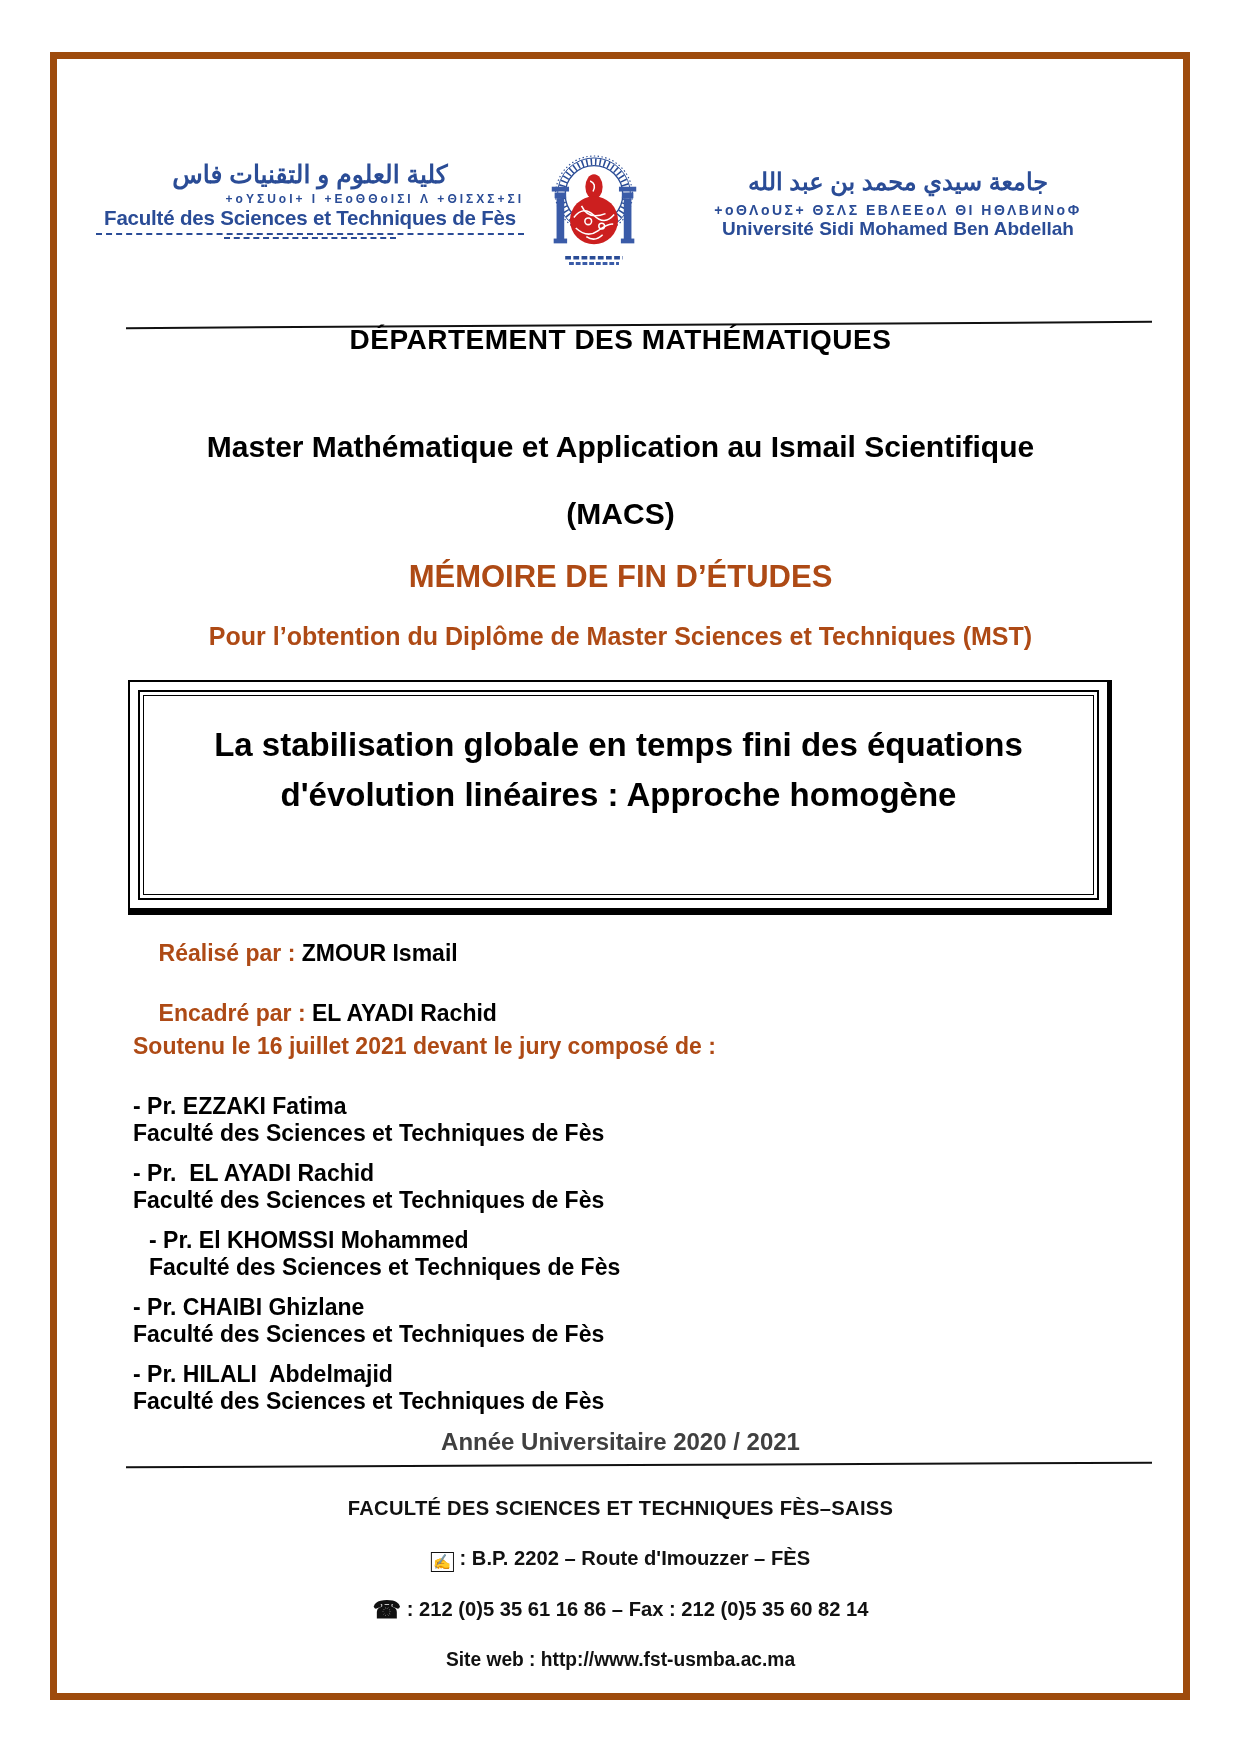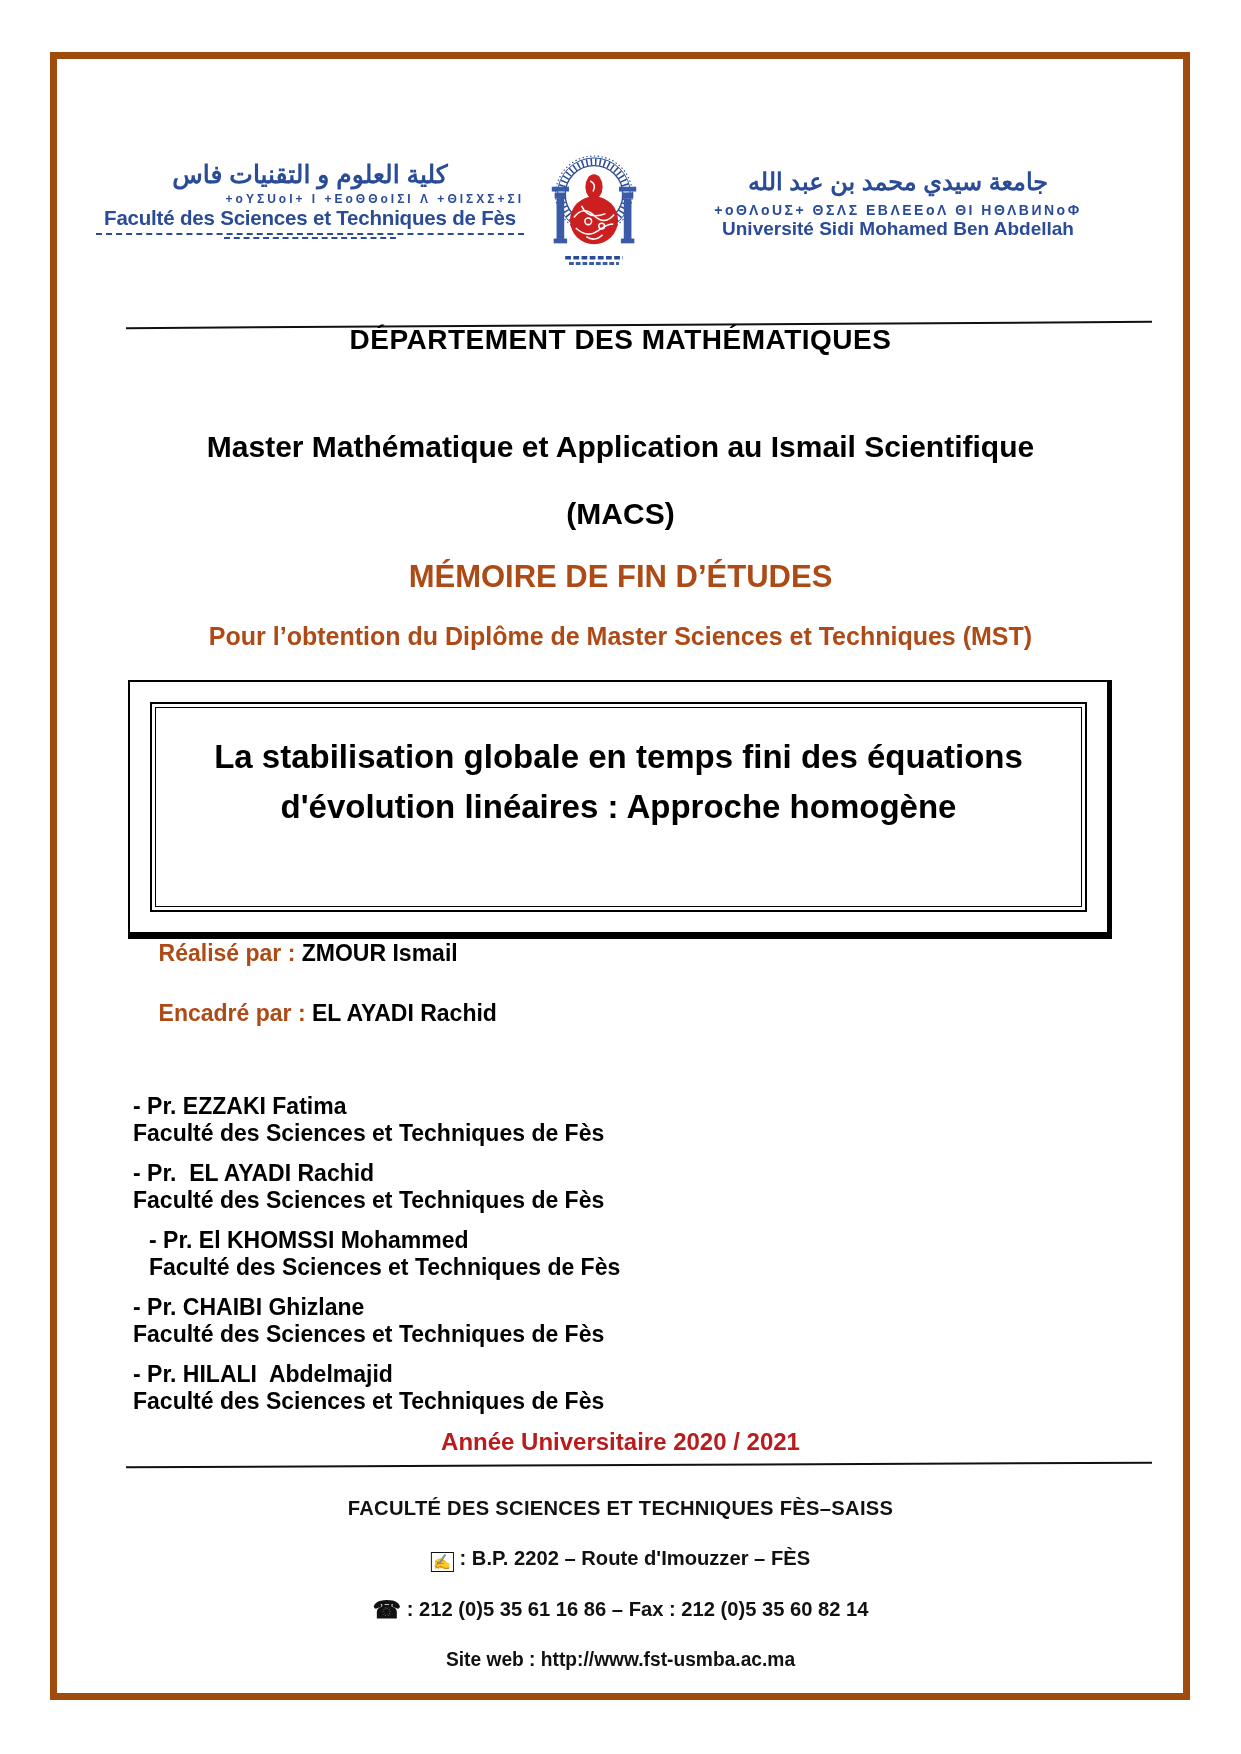--- a/index.html
+++ b/index.html
@@ -31,40 +31,40 @@
   
   .hline { position:absolute; left:0; width:1241px; text-align:center; color:#000; font-weight:bold; }
   .dept    { top:324px; font-size:28px; letter-spacing:0.5px; }
   .master  { top:430px; font-size:30px; }
   .macs    { top:497px; font-size:30px; }
   .memoire { top:559px; font-size:31px; color:#AE4A15; }
   .purpose { top:622px; font-size:25px; color:#AE4A15; }
 
   
   .tbox-outer { position:absolute; left:128px; top:680px; width:984px;
-                border:2.5px solid #000; border-right-width:5px; border-bottom-width:7px; padding:20px; background:#fff; }
+                border:2.5px solid #000; border-right-width:5px; border-bottom-width:7px; padding:8px; background:#fff; }
   .tbox-mid   { border:2px solid #000; padding:3px; }
   .tbox-inner { border:1.5px solid #000; padding:24px 12px 74px; text-align:center; }
   .tbox-inner .t { font-size:33px; font-weight:bold; line-height:50px; color:#000; }
 
   
   .credit { position:absolute; left:133px; font-size:23px; font-weight:bold; white-space:pre-wrap; }
   .credit .lbl { color:#AE4A15; }
   .credit .val { color:#000; }
   .realise { top:913px; }
   .encadre { top:973px; }
   .soutenu { top:1033px; color:#AE4A15; }
 
   
   .jury-row { position:absolute; left:133px; width:1000px; display:flex; font-size:23px; font-weight:bold; color:#000;flex-direction:column; }
   .jury-row .name { width:498px; white-space:pre-wrap; }
   .jury-row .aff  { flex:1; white-space:nowrap; }
 
   .annee { position:absolute; left:0; top:1428px; width:1241px; text-align:center;
-           font-size:24px; font-weight:bold; color:#b91c1c; }
+           font-size:24px; font-weight:bold; color:#404040; }
 
   
   .fline { position:absolute; left:0; width:1241px; text-align:center; color:#111;
            font-weight:bold; transform:scaleX(0.96); }
   .f1 { top:1496px; font-size:21px; letter-spacing:0.3px; }
   .f2 { top:1546px; font-size:21px; }
   .f3 { top:1596px; font-size:21px; }
   .f4 { top:1648px; font-size:20px; }
   .addr-icon { display:inline-block; border:1.5px solid #111; width:24px; height:20px;
                line-height:18px; font-size:15px; font-weight:normal; vertical-align:-2px; }
@@ -148,20 +148,21 @@
       </div>
     </div>
   </div>
 
   <div class="credit realise">
     <span class="lbl">Réalisé par : </span><span class="val">ZMOUR Ismail</span>
   </div>
   <div class="credit encadre">
     <span class="lbl">Encadré par : </span><span class="val">EL AYADI Rachid</span>
   </div>
+  <div class="credit soutenu">Soutenu le 16 juillet 2021 devant le jury composé de :</div>
 
   <div class="jury-row" style="top:1093px;">
     <div class="name">- Pr. EZZAKI Fatima</div>
     <div class="aff">Faculté des Sciences et Techniques de Fès</div>
   </div>
   <div class="jury-row" style="top:1160px;">
     <div class="name">- Pr.  EL AYADI Rachid</div>
     <div class="aff">Faculté des Sciences et Techniques de Fès</div>
   </div>
   <div class="jury-row" style="top:1227px;margin-left:16px;">

